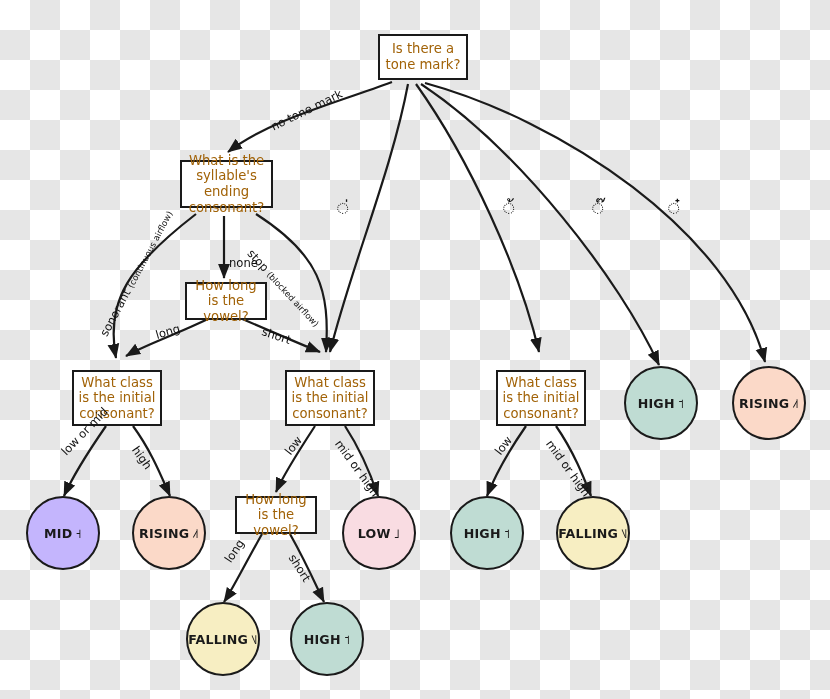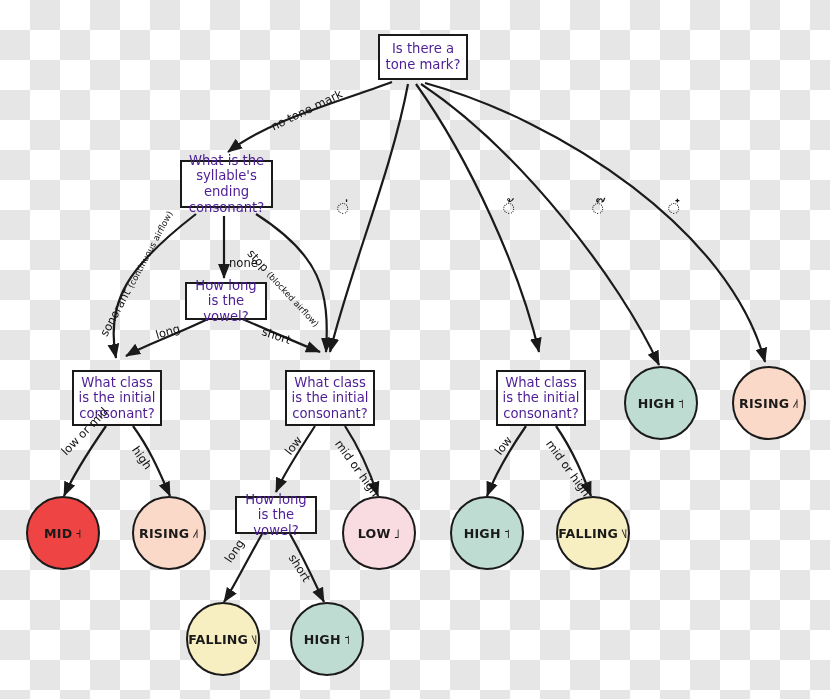--- a/index.html
+++ b/index.html
@@ -16,21 +16,21 @@
   }
   #stage{position:relative;width:830px;height:699px;}
   svg#edges{position:absolute;left:0;top:0;width:830px;height:699px;pointer-events:none;}
 
   .node{position:absolute;box-sizing:border-box;}
 
   .qbox{
     background:#fff;border:2.5px solid #1a1a1a;
     display:flex;align-items:center;justify-content:center;
     text-align:center;line-height:1.18;
-    font-size:13.2px;color:#4c1d95;padding:3px 4px;
+    font-size:13.2px;color:#a16207;padding:3px 4px;
   }
   .leaf{
     border:2.5px solid #1a1a1a;border-radius:50%;
     display:flex;align-items:center;justify-content:center;
     text-align:center;font-weight:bold;font-size:12.6px;color:#1a1a1a;
     letter-spacing:.2px;
   }
   .leaf .tl{font-weight:normal;font-size:13px;margin-left:3px;}
 
   .elabel{
@@ -114,21 +114,21 @@
     <span>What class is the initial consonant?</span>
   </div>
   <div class="node qbox" style="left:496px;top:370px;width:90px;height:56px;">
     <span>What class is the initial consonant?</span>
   </div>
 
   <div class="node qbox" style="left:235px;top:496px;width:82px;height:38px;">
     <span>How long is the vowel?</span>
   </div>
 
-  <div class="node leaf" style="left:26px;top:496px;width:74px;height:74px;background:#ef4444;">
+  <div class="node leaf" style="left:26px;top:496px;width:74px;height:74px;background:#c4b5fd;">
     <span>MID</span>
     <span class="tl">˧</span>
   </div>
 
   <div class="node leaf" style="left:132px;top:496px;width:74px;height:74px;background:#fbd9c8;">
     <span>RISING</span>
     <span class="tl">˩˦</span>
   </div>
 
   <div class="node leaf" style="left:186px;top:602px;width:74px;height:74px;background:#f7eec2;">

